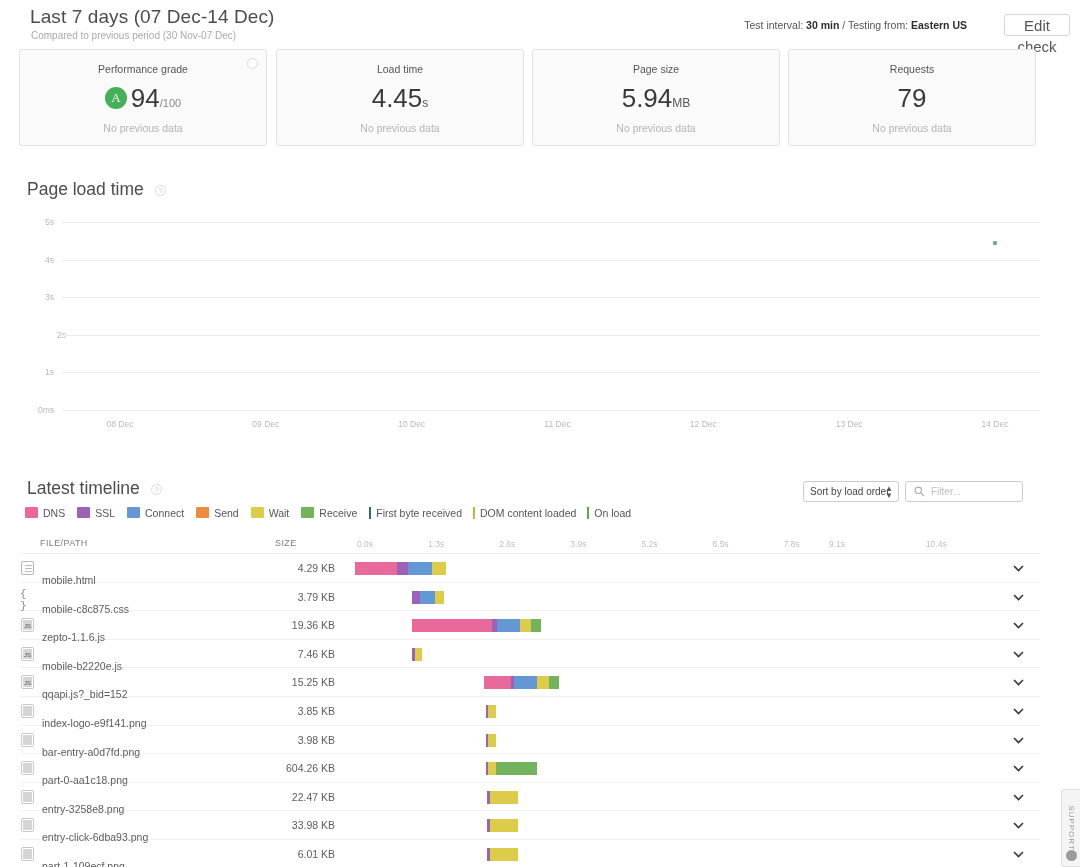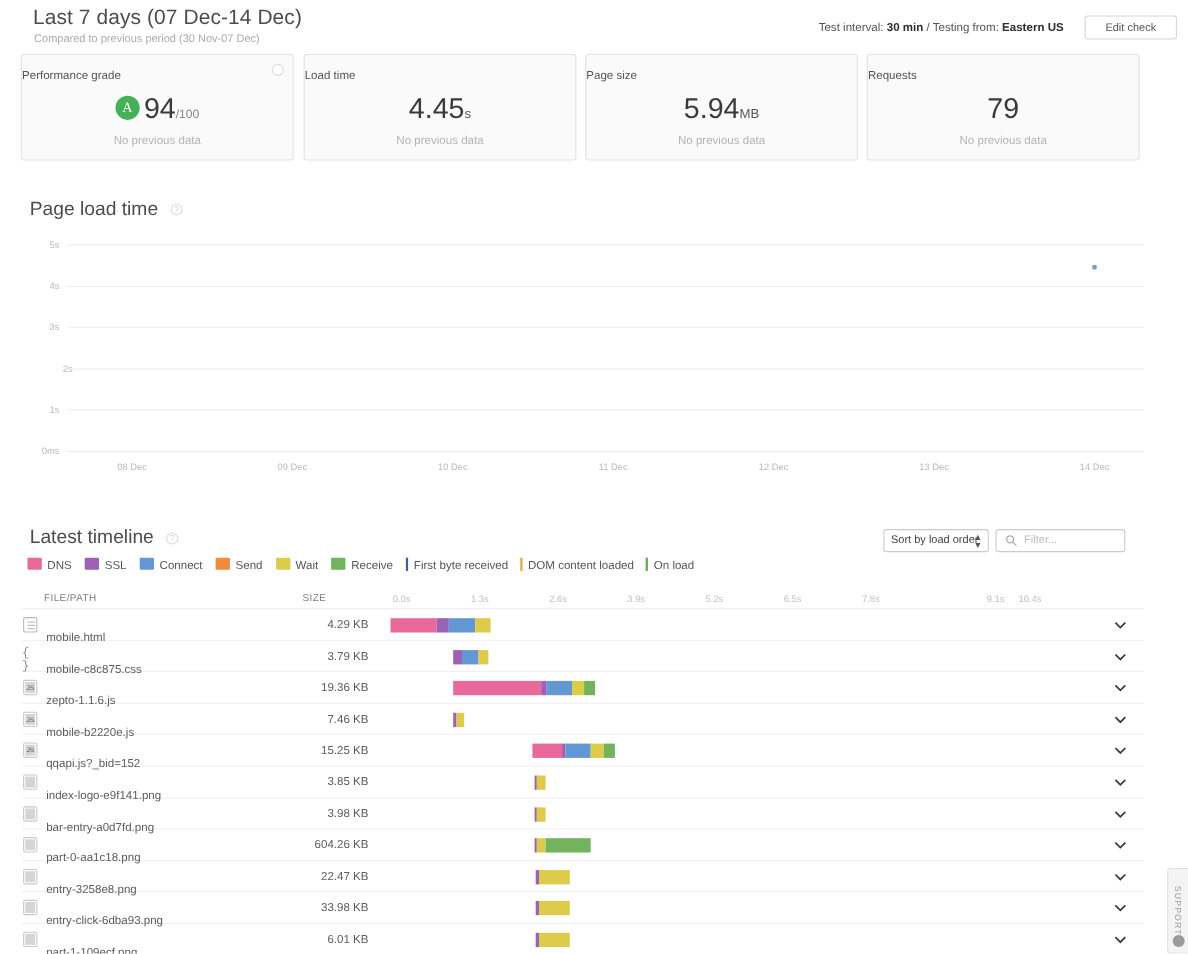--- a/index.html
+++ b/index.html
@@ -23,38 +23,38 @@
     position: absolute; left: 21px; top: 30px;
     font-size: 10px; color: #aaaaaa;
   }
   .hdr-meta {
     position: absolute; right: 123px; top: 19px;
     font-size: 10.5px; color: #555; white-space: nowrap;
   }
   .hdr-meta b { color: #2d2d2d; font-weight: bold; }
   .edit-check {
     position: absolute; right: 20px; top: 14px;
-    width: 84px; height: 22px; line-height: 21px; text-align: center;
+    width: 66px; height: 22px; line-height: 21px; text-align: center;
     border: 1px solid #d6d6d6; border-radius: 3px; background: #fff;
-    font-size: 10px; color: #555; cursor: pointer;
+    font-size: 15px; color: #555; cursor: pointer;
   }
 
   
   .cards { position: absolute; left: 19px; top: 49px; width: 1042px; height: 97px; }
   .card {
     position: absolute; top: 0; width: 248px; height: 97px;
     border: 1px solid #e3e3e3; border-radius: 3px; background: #fafafa;
   }
   .card.c0 { left: 0; }
   .card.c1 { left: 257px; }
   .card.c2 { left: 513px; }
   .card.c3 { left: 769px; }
   .card-title {
     position: absolute; left: 0; right: 0; top: 13px;
-    font-size: 10.5px; color: #555;
+    text-align: center; font-size: 10.5px; color: #555;
   }
   .card-value {
     position: absolute; left: 0; right: 0; top: 33px;
     text-align: center; font-size: 26px; color: #3a3a3a; white-space: nowrap;
   }
   .card-value .unit { font-size: 12px; color: #555; }
   .card-value .suffix { font-size: 11px; color: #888; }
   .card-sub {
     position: absolute; left: 0; right: 0; bottom: 11px;
     text-align: center; font-size: 10.5px; color: #b4b4b4;
@@ -279,21 +279,21 @@
       <div class="th-file">FILE/PATH</div>
       <div class="th-size">SIZE</div>
       <div id="tl-ticks">
           <div class="tick" style="left: 337px;">0.0s</div>
           <div class="tick" style="left: 408.111px;">1.3s</div>
           <div class="tick" style="left: 479.222px;">2.6s</div>
           <div class="tick" style="left: 550.333px;">3.9s</div>
           <div class="tick" style="left: 621.444px;">5.2s</div>
           <div class="tick" style="left: 692.556px; text-align: right;">6.5s</div>
           <div class="tick" style="left: 763.667px;">7.8s</div>
-          <div class="tick" style="left: 877px;">9.1s</div>
+          <div class="tick" style="left: 809px;">9.1s</div>
           <div class="tick" style="left: 905.889px;">10.4s</div>
         </div>
     </div>
     <div id="tl-rows">
         <div class="row">
           <div class="ficon doc">
             <div class="mini"></div>
           </div>
           <div class="fname">mobile.html</div>
           <div class="fsize">4.29 KB</div>

